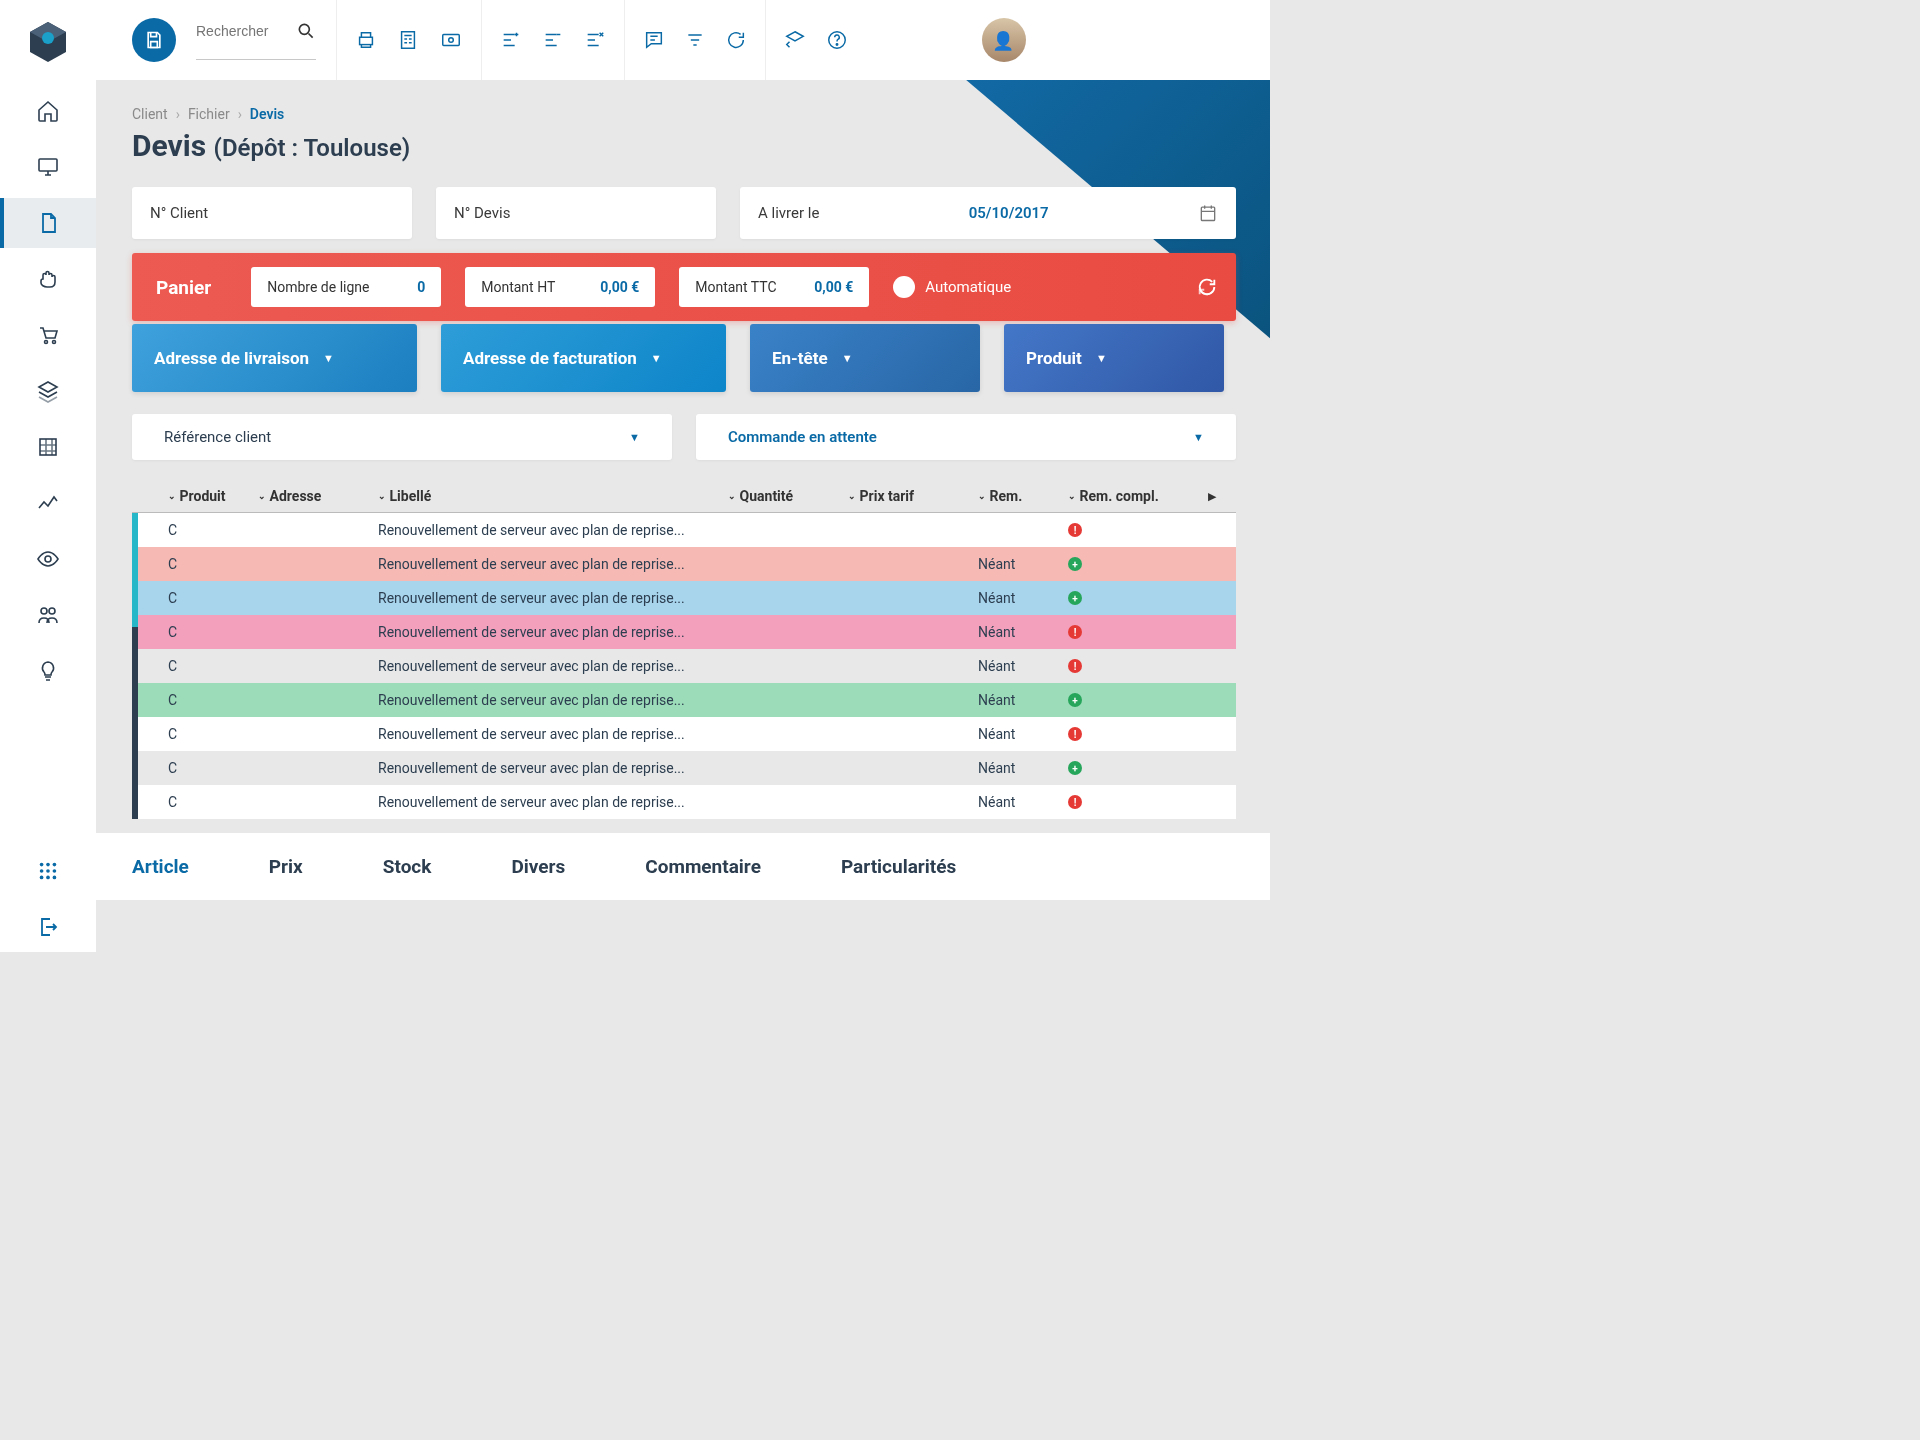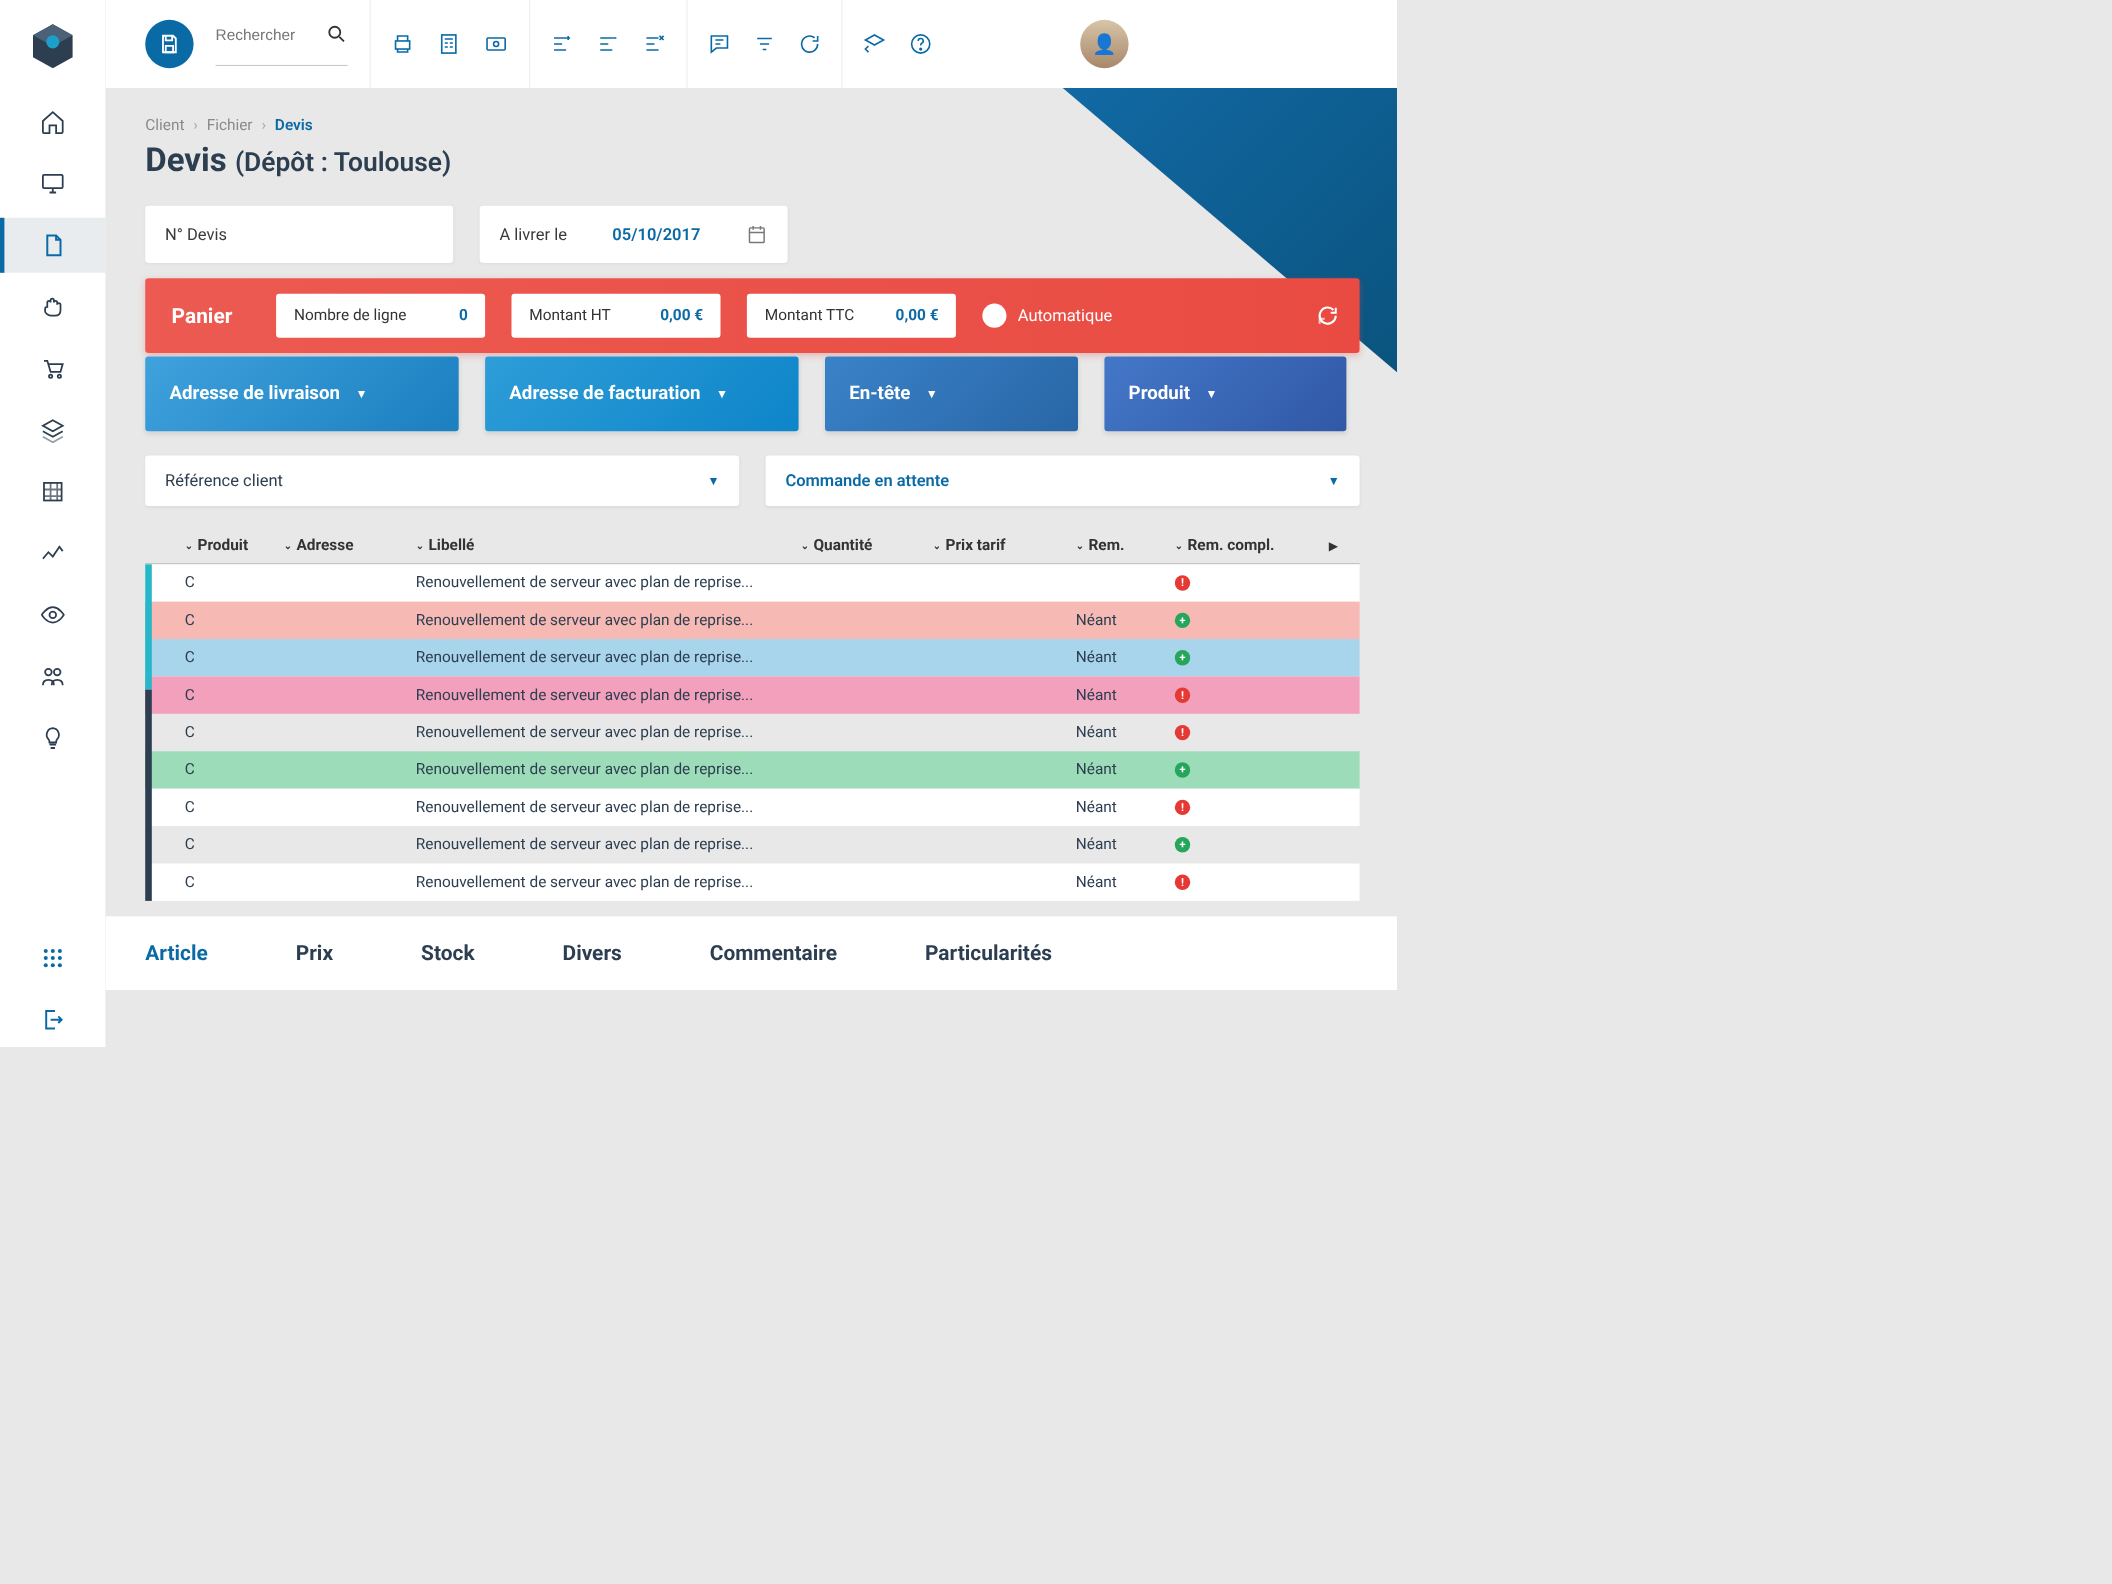--- a/index.html
+++ b/index.html
@@ -38,21 +38,21 @@
 .toggle-dot { width: 22px; height: 22px; border-radius: 50%; background: #fff; }
 .panier .refresh { margin-left: auto; cursor: pointer; }
 .tabs { display: grid; grid-template-columns: 285px 285px 230px 220px; gap: 24px; margin-top: 3px; }
 .tab-btn { border-radius: 3px; color: #fff; font-weight: 700; font-size: 17px; padding: 24px 22px; display: flex; align-items: center; gap: 14px; cursor: pointer; box-shadow: 0 2px 5px rgba(0,0,0,0.1); }
 .tab-btn.blue1 { background: linear-gradient(135deg, #3fa2dd, #1b7fc0); }
 .tab-btn.blue2 { background: linear-gradient(135deg, #2e9dd8, #0d85c9); }
 .tab-btn.blue3 { background: linear-gradient(135deg, #3a82c8, #2866a6); }
 .tab-btn.blue4 { background: linear-gradient(135deg, #4477c8, #3058a6); }
 .tab-arrow { font-size: 11px; }
 .selects { display: grid; grid-template-columns: 1fr 1fr; gap: 24px; margin-top: 22px; }
-.select-box { background: #fff; border-radius: 3px; padding: 14px 18px; display: flex; align-items: center; justify-content: space-between; font-size: 15px; box-shadow: 0 1px 3px rgba(0,0,0,0.05); cursor: pointer; }
+.select-box { background: #fff; border-radius: 3px; padding: 14px 32px; display: flex; align-items: center; justify-content: space-between; font-size: 15px; box-shadow: 0 1px 3px rgba(0,0,0,0.05); cursor: pointer; }
 .select-box.blue { color: #0a6aa6; font-weight: 600; gap: 45px; }
 .table-wrap { margin-top: 18px; }
 .thead { display: grid; grid-template-columns: 24px 90px 120px 350px 120px 130px 90px 140px 16px; align-items: center; padding: 10px 12px 8px 12px; border-bottom: 1px solid #bbb; font-size: 14px; color: #333; }
 .thead .th { display: flex; align-items: center; gap: 4px; font-weight: 700; cursor: pointer; }
 .thead .chev { font-size: 9px; color: #333; }
 .tbody { position: relative; }
 .row { display: grid; grid-template-columns: 24px 90px 120px 350px 120px 130px 90px 140px 16px; align-items: center; padding: 9px 12px; font-size: 14px; }
 .row .c { color: #2c3e50; }
 .row .status { width: 14px; height: 14px; border-radius: 50%; display:flex;align-items:center;justify-content:center;color:#fff;font-size:10px;font-weight:700; }
 .status.red { background: #e53935; }
@@ -276,20 +276,23 @@
         <span>Fichier</span>
         <span class="sep">›</span>
         <span class="current">Devis</span>
       </div>
       <h1 class="page-title">
         <span>Devis</span>&nbsp;<span class="sub">(Dépôt : Toulouse)</span>
       </h1>
 
       <div class="cards">
         <div class="card">
+            <span>N° Client</span>
+          </div>
+        <div class="card">
             <span>N° Devis</span>
           </div>
         <div class="card">
           <span>A livrer le</span>
           <span class="date">05/10/2017</span>
           <svg width="20" height="20" viewBox="0 0 24 24" fill="none" stroke="#777" stroke-width="1.6">
               <rect x="4" y="5" width="16" height="16" rx="1"></rect>
               <path d="M4 10h16M8 3v4M16 3v4"></path>
             </svg>
         </div>

